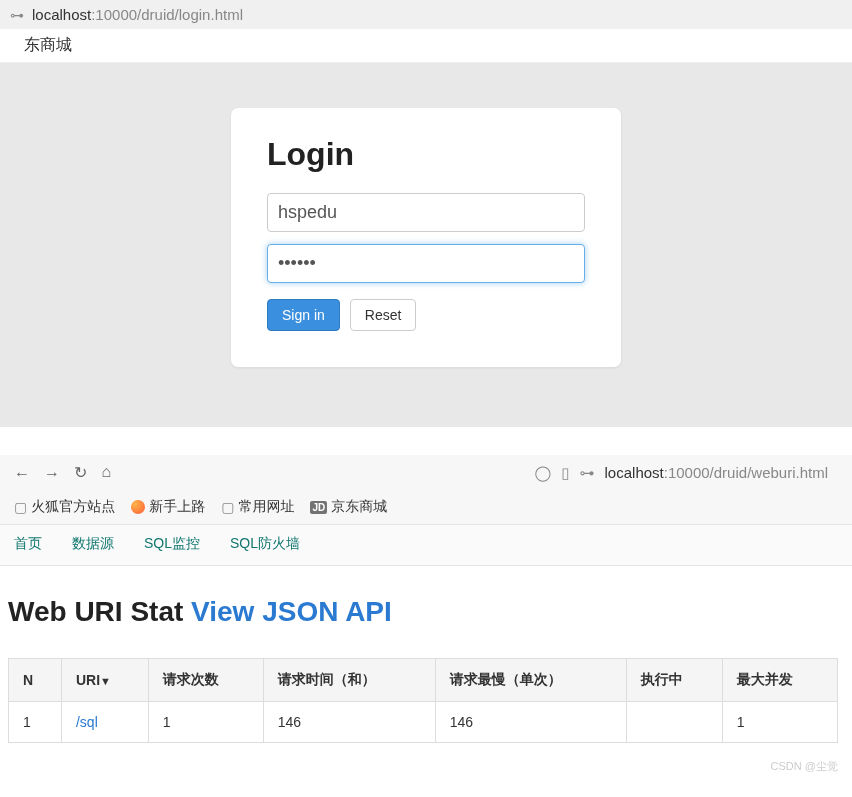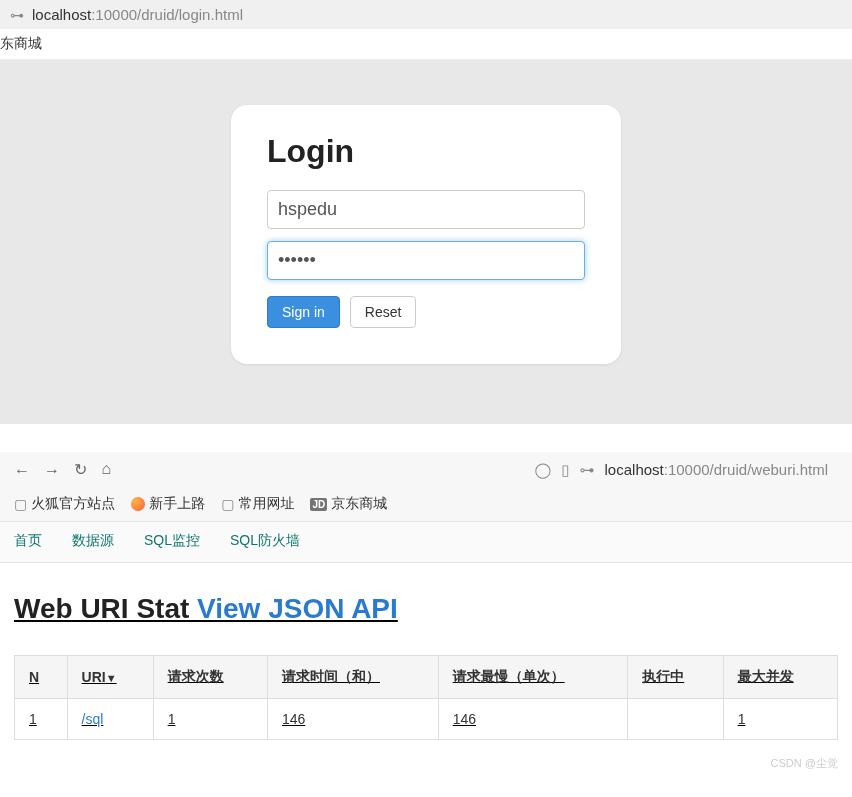--- a/index.html
+++ b/index.html
@@ -4,24 +4,24 @@
 <style>
   * { box-sizing: border-box; margin: 0; padding: 0; }
   body { font-family: Arial, "Microsoft YaHei", sans-serif; background: #fff; width: 852px; }
   
   
   .top-section { background: #fff; }
   .url-bar-1 { background: #f0f0f0; padding: 6px 10px; display: flex; align-items: center; gap: 8px; font-size: 15px; color: #555; }
   .url-bar-1 .key-icon { color: #888; font-size: 14px; }
   .url-text .host { color: #333; }
   .url-text .path { color: #888; }
-  .bookmark-row-1 { padding: 6px 0; font-size: 14px; color: #333; background: #fff; border-bottom: 1px solid #eee; }
+  .bookmark-row-1 { padding: 6px 24px; font-size: 16px; color: #333; background: #fff; border-bottom: 1px solid #eee; }
   
   .login-area { background: #e8e8e8; padding: 45px 0 60px 0; display: flex; justify-content: center; }
-  .login-card { background: #fff; border-radius: 16px; padding: 28px 36px 36px 36px; width: 390px; box-shadow: 0 1px 3px rgba(0,0,0,0.08); }
+  .login-card { background: #fff; border-radius: 7px; padding: 28px 36px 36px 36px; width: 390px; box-shadow: 0 1px 3px rgba(0,0,0,0.08); }
   .login-title { font-size: 32px; font-weight: bold; margin-bottom: 20px; color: #222; }
   .login-input { width: 100%; padding: 8px 10px; font-size: 18px; border: 1px solid #ccc; border-radius: 4px; margin-bottom: 12px; color: #555; }
   .login-input.focused { border: 1px solid #66afe9; box-shadow: 0 0 6px rgba(102,175,233,0.6); outline: none; }
   .login-buttons { display: flex; gap: 10px; margin-top: 4px; }
   .btn { padding: 7px 14px; font-size: 14px; border-radius: 4px; cursor: pointer; }
   .btn-primary { background: #3a8fde; color: #fff; border: 1px solid #2e7bc4; }
   .btn-default { background: #fff; color: #333; border: 1px solid #ccc; }
   
   .gap { height: 28px; background: #fff; }
   
@@ -35,21 +35,21 @@
   .bookmark-row-2 { display: flex; align-items: center; gap: 16px; padding: 8px 14px; background: #f7f7f7; font-size: 14px; color: #333; border-bottom: 1px solid #e5e5e5; }
   .bm-item { display: flex; align-items: center; gap: 4px; }
   .folder-icon { color: #888; }
   .ff-badge { width: 14px; height: 14px; border-radius: 50%; background: radial-gradient(circle at 30% 30%, #ffb347, #ff5e3a); display: inline-block; }
   .jd-badge { background: #737373; color: #fff; font-size: 10px; font-weight: bold; padding: 1px 2px; border-radius: 2px; }
   
   .monitor-bar { display: flex; align-items: center; gap: 30px; padding: 10px 14px 12px 14px; background: #fafafa; border-bottom: 1px solid #e5e5e5; font-size: 14px; color: #555; }
   .monitor-brand { font-size: 20px; color: #777; margin-left: 180px; margin-right: 10px; }
   .monitor-bar a { color: #0f766e; text-decoration: none; }
   
-  .content { padding: 30px 14px 10px 14px; text-decoration: underline; }
+  .content { padding: 30px 14px 10px 8px; }
   .page-heading { font-size: 28px; font-weight: bold; color: #222; margin-bottom: 30px; }
   .page-heading .json-link { color: #2a7ad2; cursor: pointer; }
   
   table { border-collapse: collapse; width: 100%; font-size: 14px; }
   th, td { text-align: left; padding: 12px 14px; border: 1px solid #ddd; }
   th { background: #f5f5f5; font-weight: bold; color: #333; }
   td { color: #333; }
   .link-cell { color: #2a7ad2; cursor: pointer; }
   .sort-arrow { font-size: 11px; }
   

